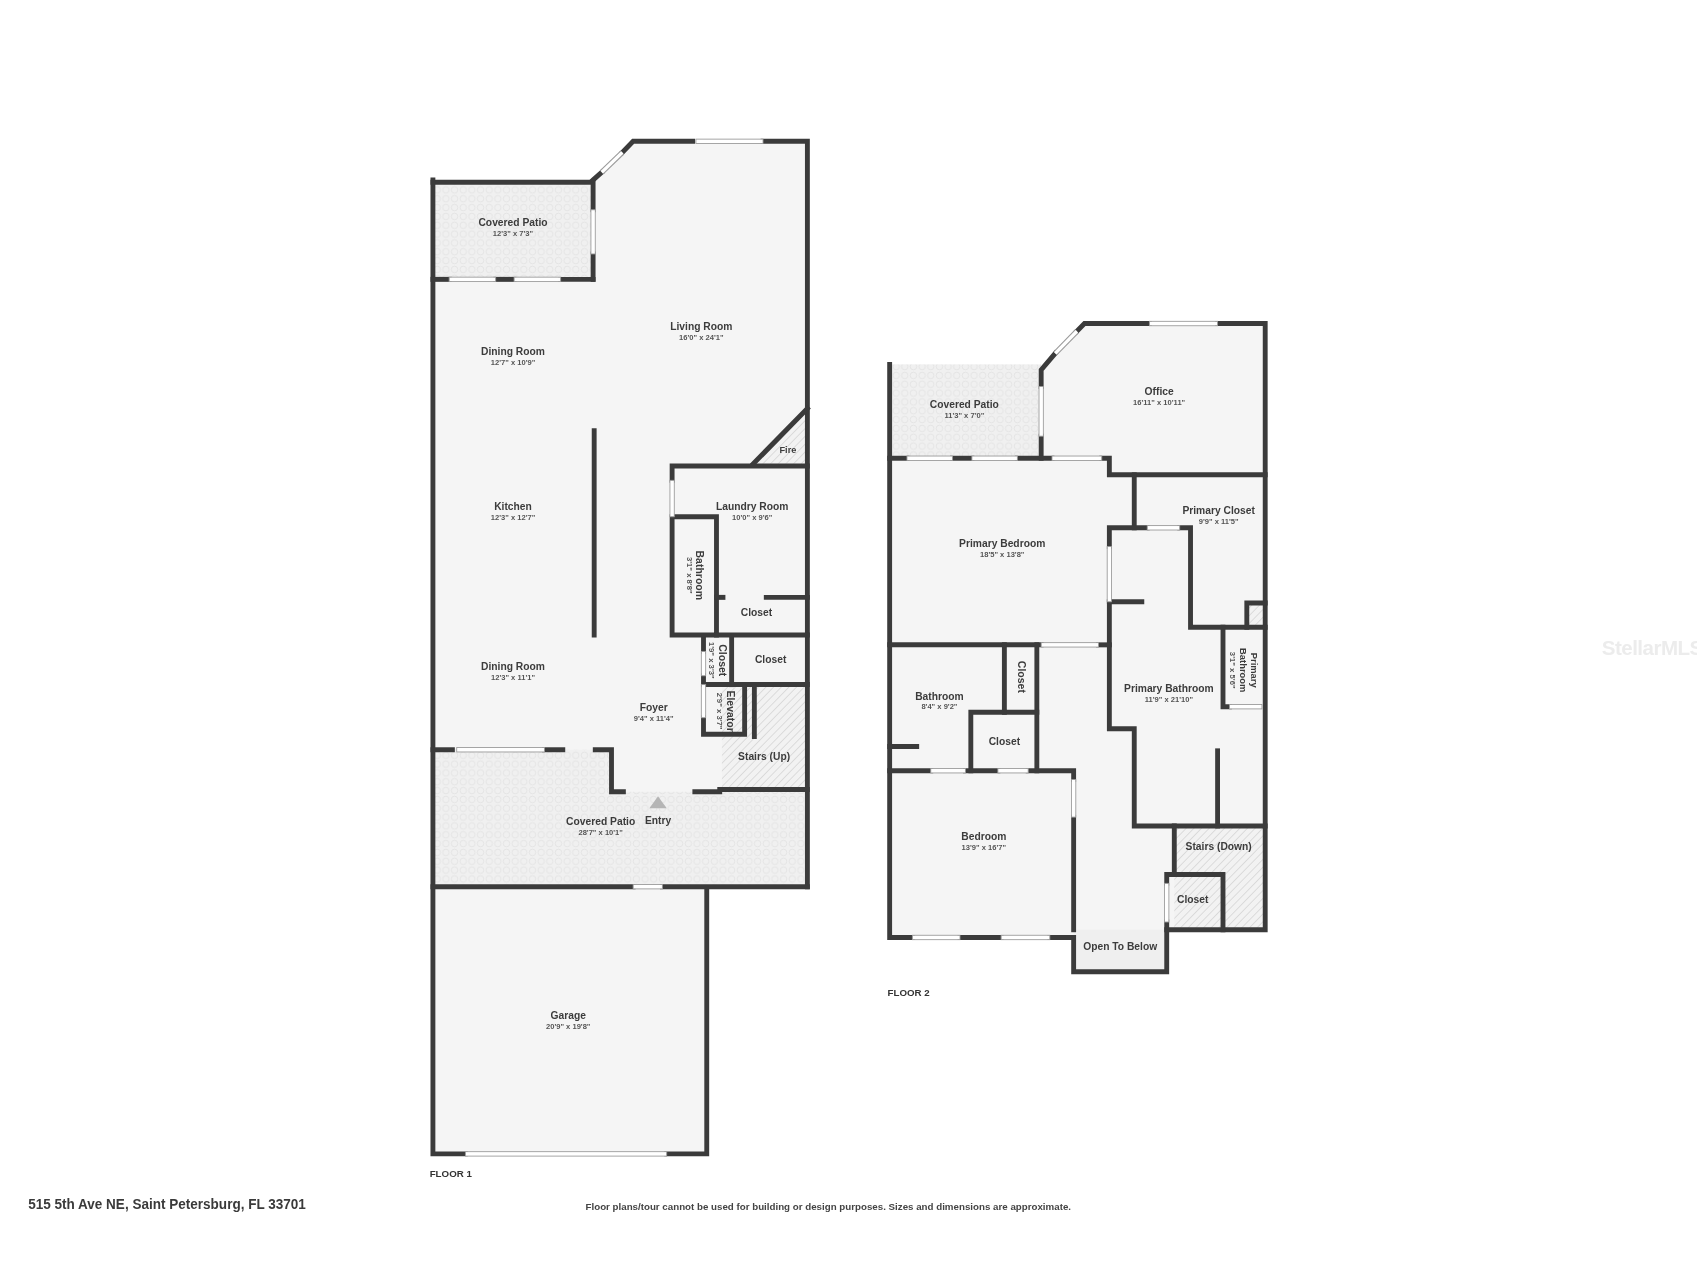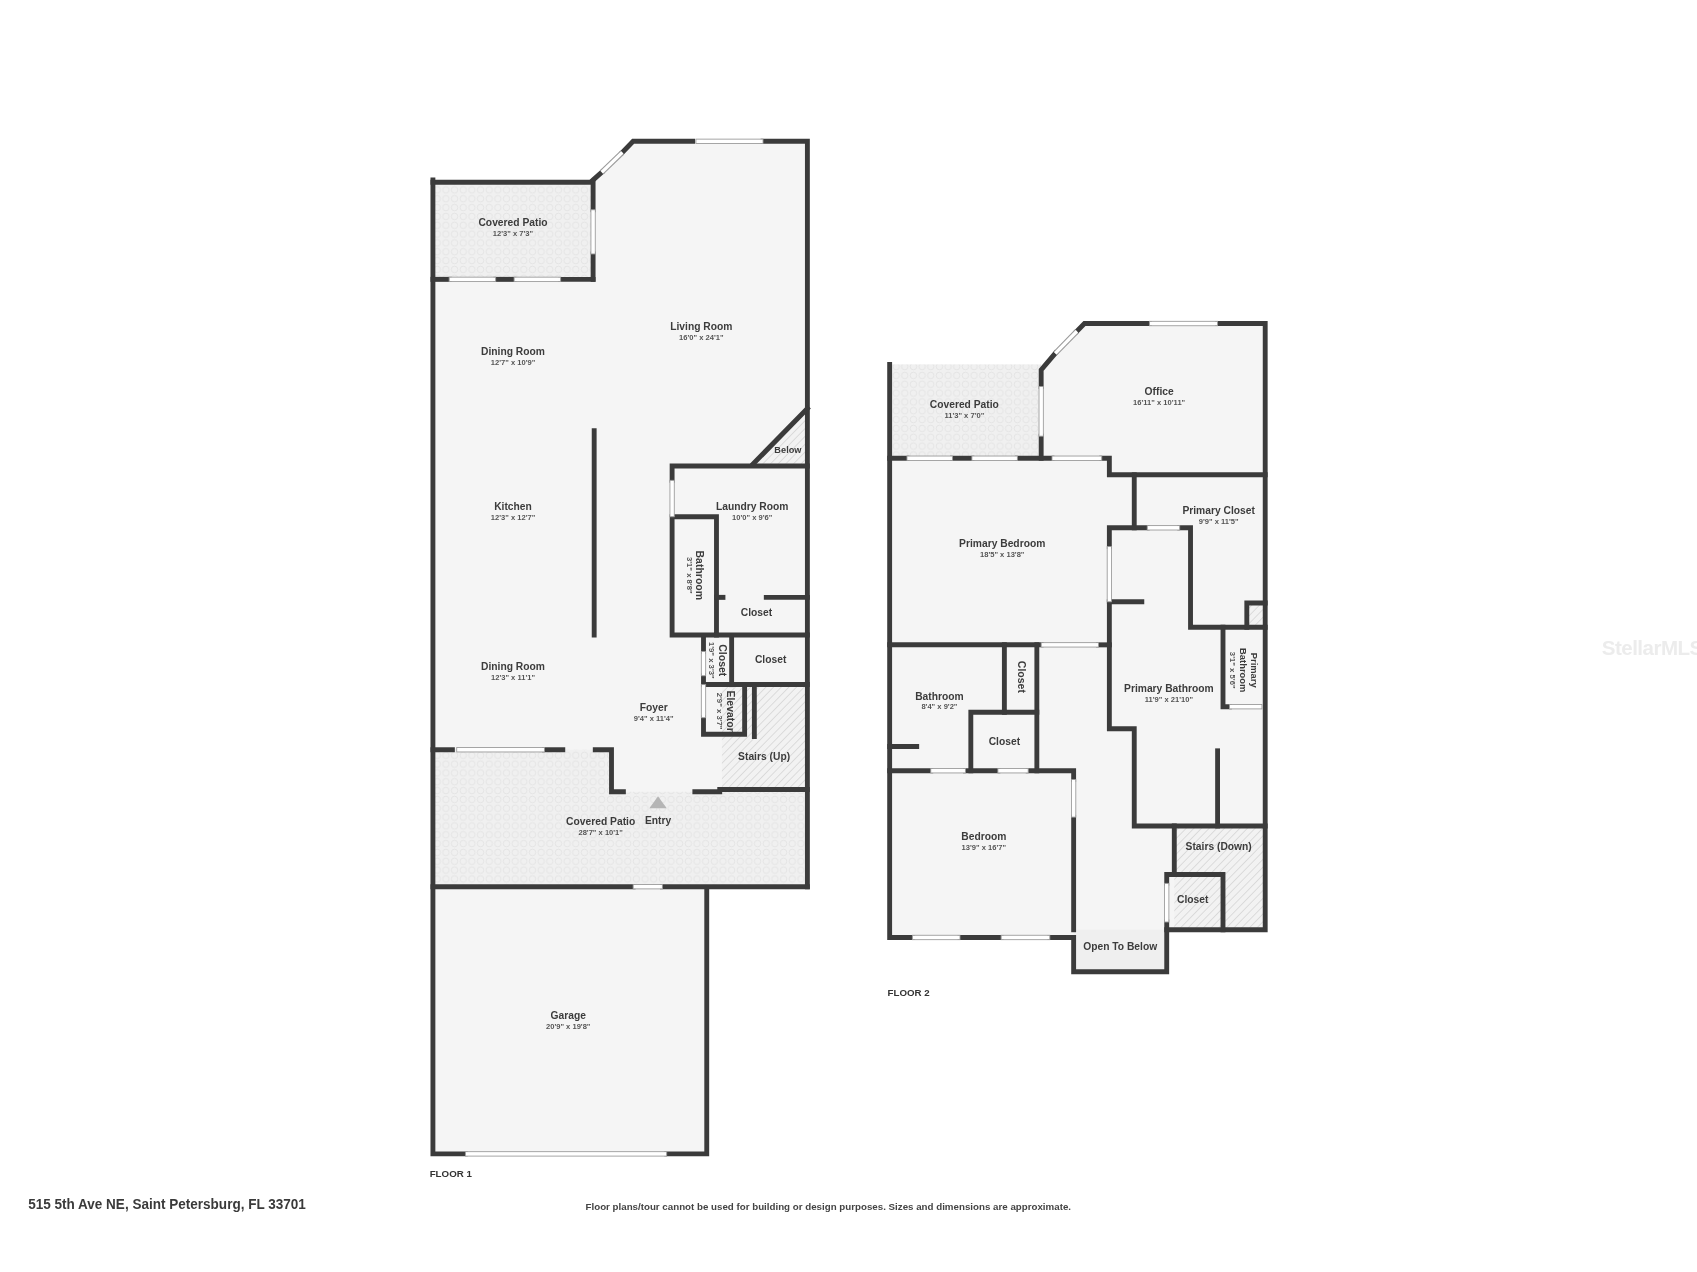--- a/index.html
+++ b/index.html
@@ -215,21 +215,21 @@
   <span class="dim">9'4" x 11'4"</span>
 </div>
 <div class="lbl rot" style="left:670px;top:644px">
   <span class="name">Elevator</span>
   <span class="dim">2'9" x 3'7"</span>
 </div>
 <div class="lbl" style="left:706px;top:686px">
   <span class="name">Stairs (Up)</span>
 </div>
 <div class="lbl" style="left:728px;top:408px">
-  <span class="name" style="font-size:8.5px">Below</span>
+  <span class="name" style="font-size:8.5px">Fire</span>
 </div>
 <div class="lbl" style="left:555px;top:749px">
   <span class="name">Covered Patio</span>
   <span class="dim">28'7" x 10'1"</span>
 </div>
 <div class="lbl" style="left:608px;top:744px">
   <span class="name">Entry</span>
 </div>
 <div class="lbl" style="left:525px;top:924px">
   <span class="name">Garage</span>

